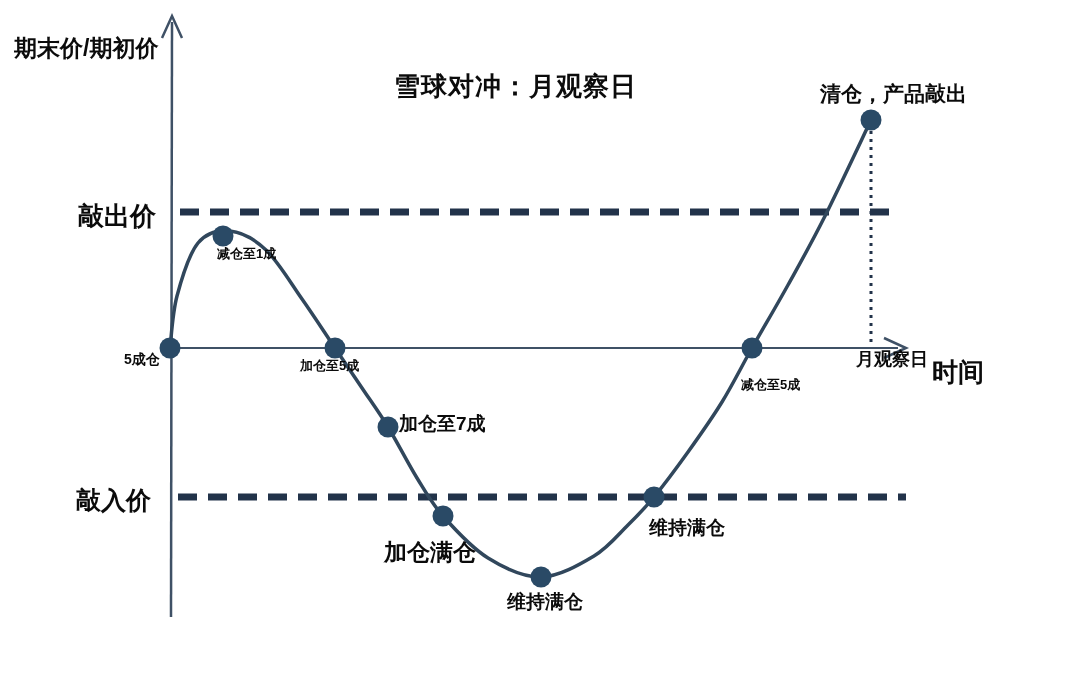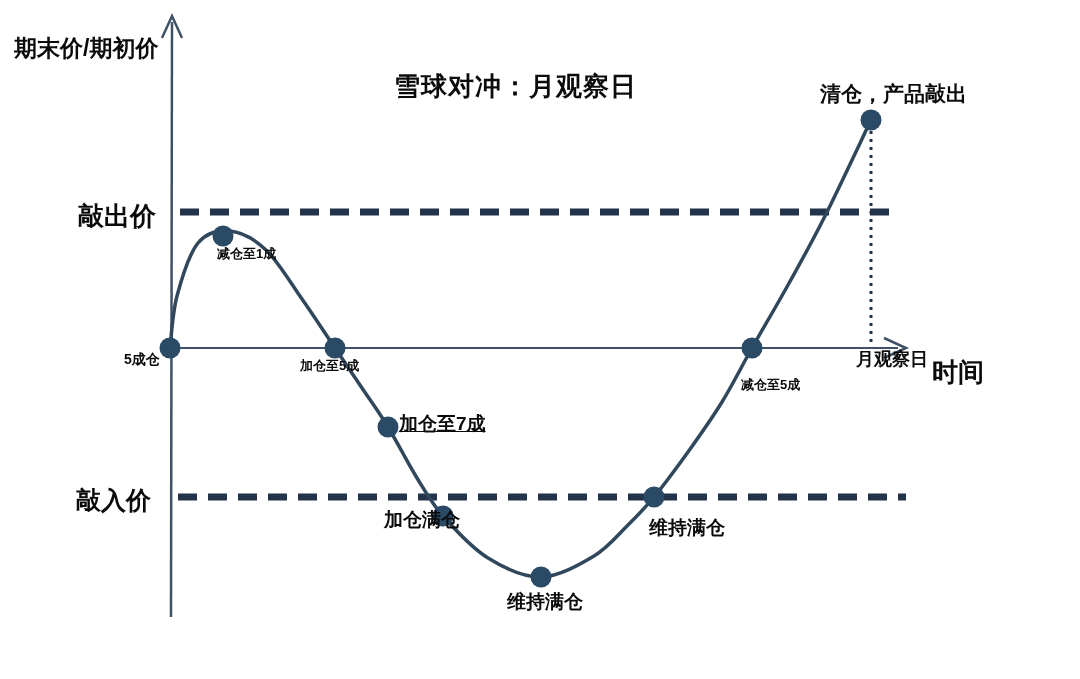--- a/index.html
+++ b/index.html
@@ -12,22 +12,22 @@
   #lbl-ylabel{left:14px;top:36px;font-size:23px;}
   #lbl-title{left:394px;top:72px;font-size:26px;letter-spacing:1px;}
   #lbl-knockout-event{left:820px;top:82px;font-size:21px;}
   #lbl-knockout{left:78px;top:202px;font-size:26px;}
   #lbl-knockin{left:76px;top:487px;font-size:25px;}
   #lbl-xlabel{left:932px;top:330px;font-size:26px;margin-top:28px;}
   #lbl-observation{left:843px;top:350px;font-size:18px;margin-left:13px;}
   #lbl-p0{left:124px;top:352px;font-size:14px;}
   #lbl-p1{left:217px;top:247px;font-size:13px;}
   #lbl-p2{left:300px;top:359px;font-size:13px;}
-  #lbl-p3{left:399px;top:414px;font-size:19px;text-decoration:underline;}
-  #lbl-p4{left:384px;top:510px;font-size:19px;}
+  #lbl-p3{left:399px;top:414px;font-size:19px;}
+  #lbl-p4{left:384px;top:540px;font-size:23px;}
   #lbl-p5{left:507px;top:592px;font-size:19px;}
   #lbl-p6{left:649px;top:518px;font-size:19px;}
   #lbl-p7{left:741px;top:378px;font-size:13px;}
 </style>
 </head>
 <body>
 
 <div class="stage">
 
   <svg width="1080" height="679" viewBox="0 0 1080 679">

